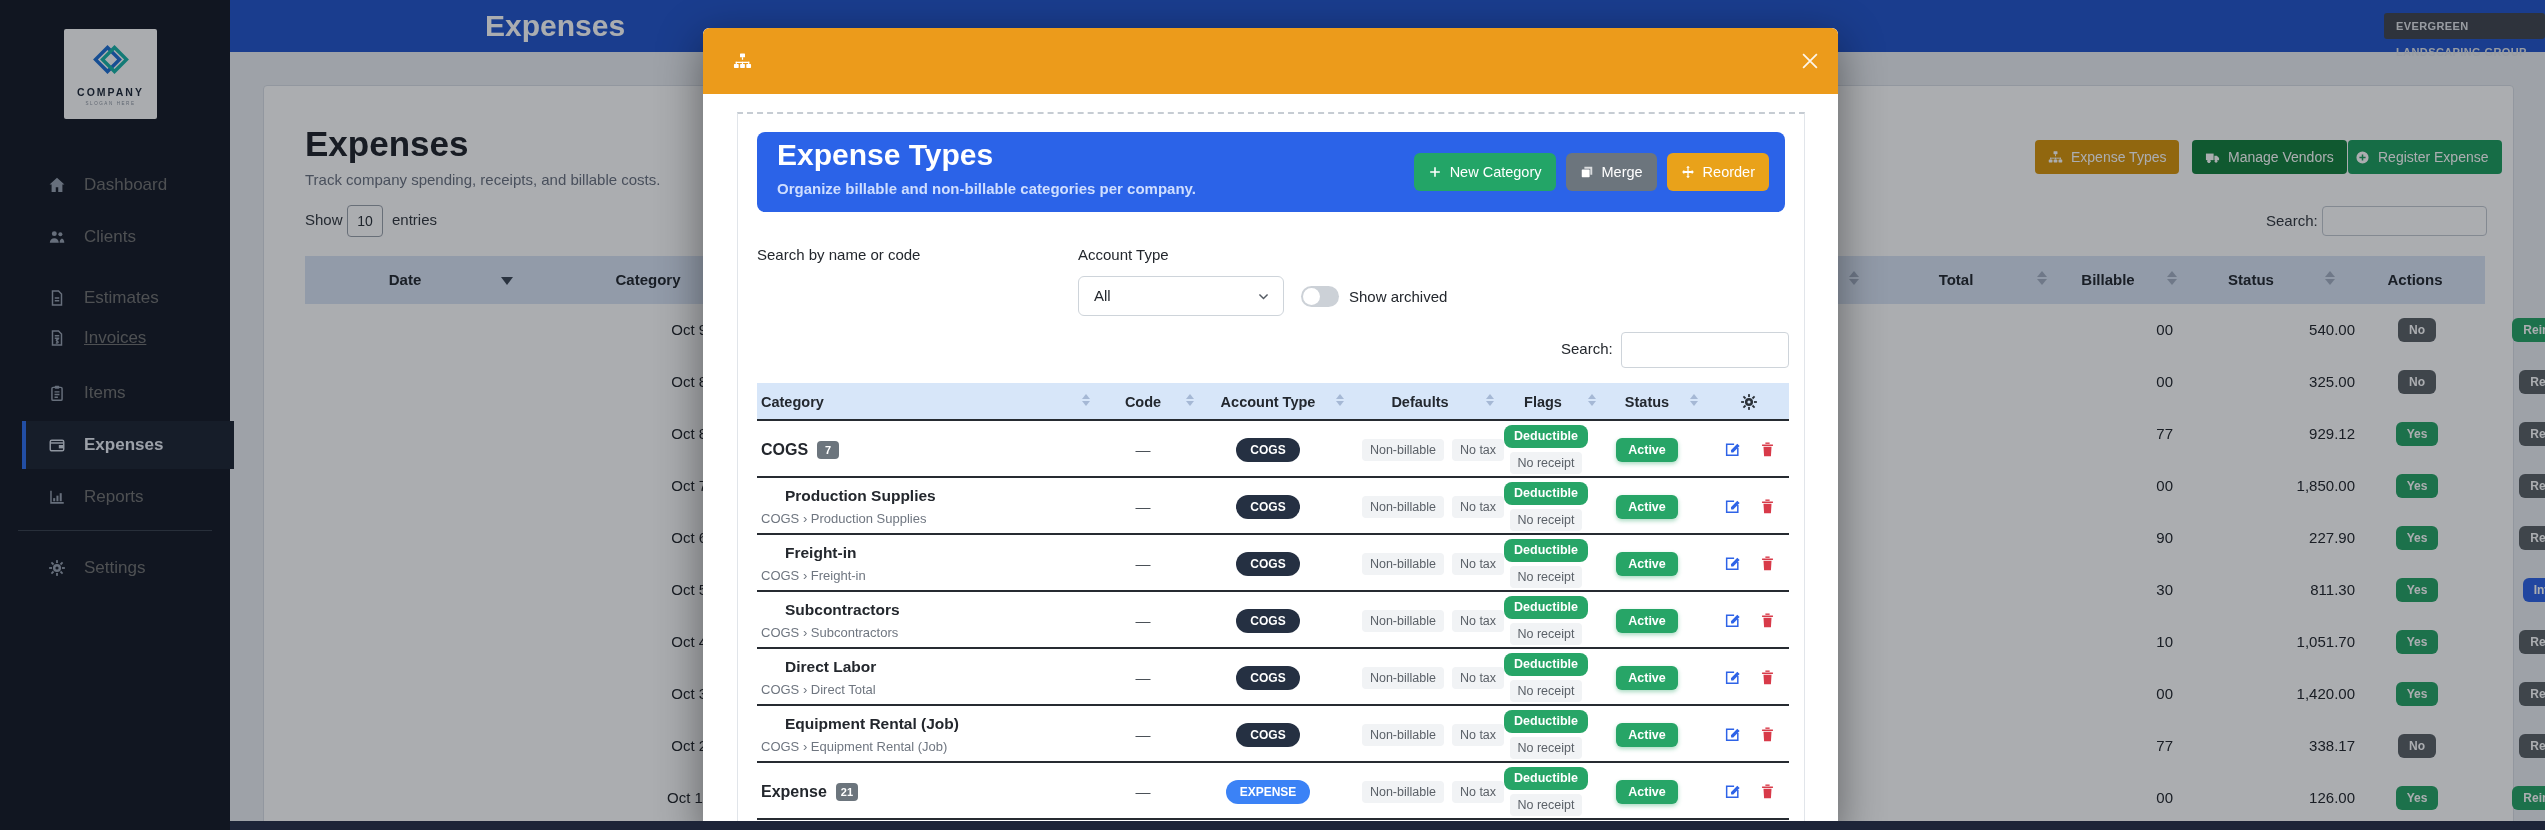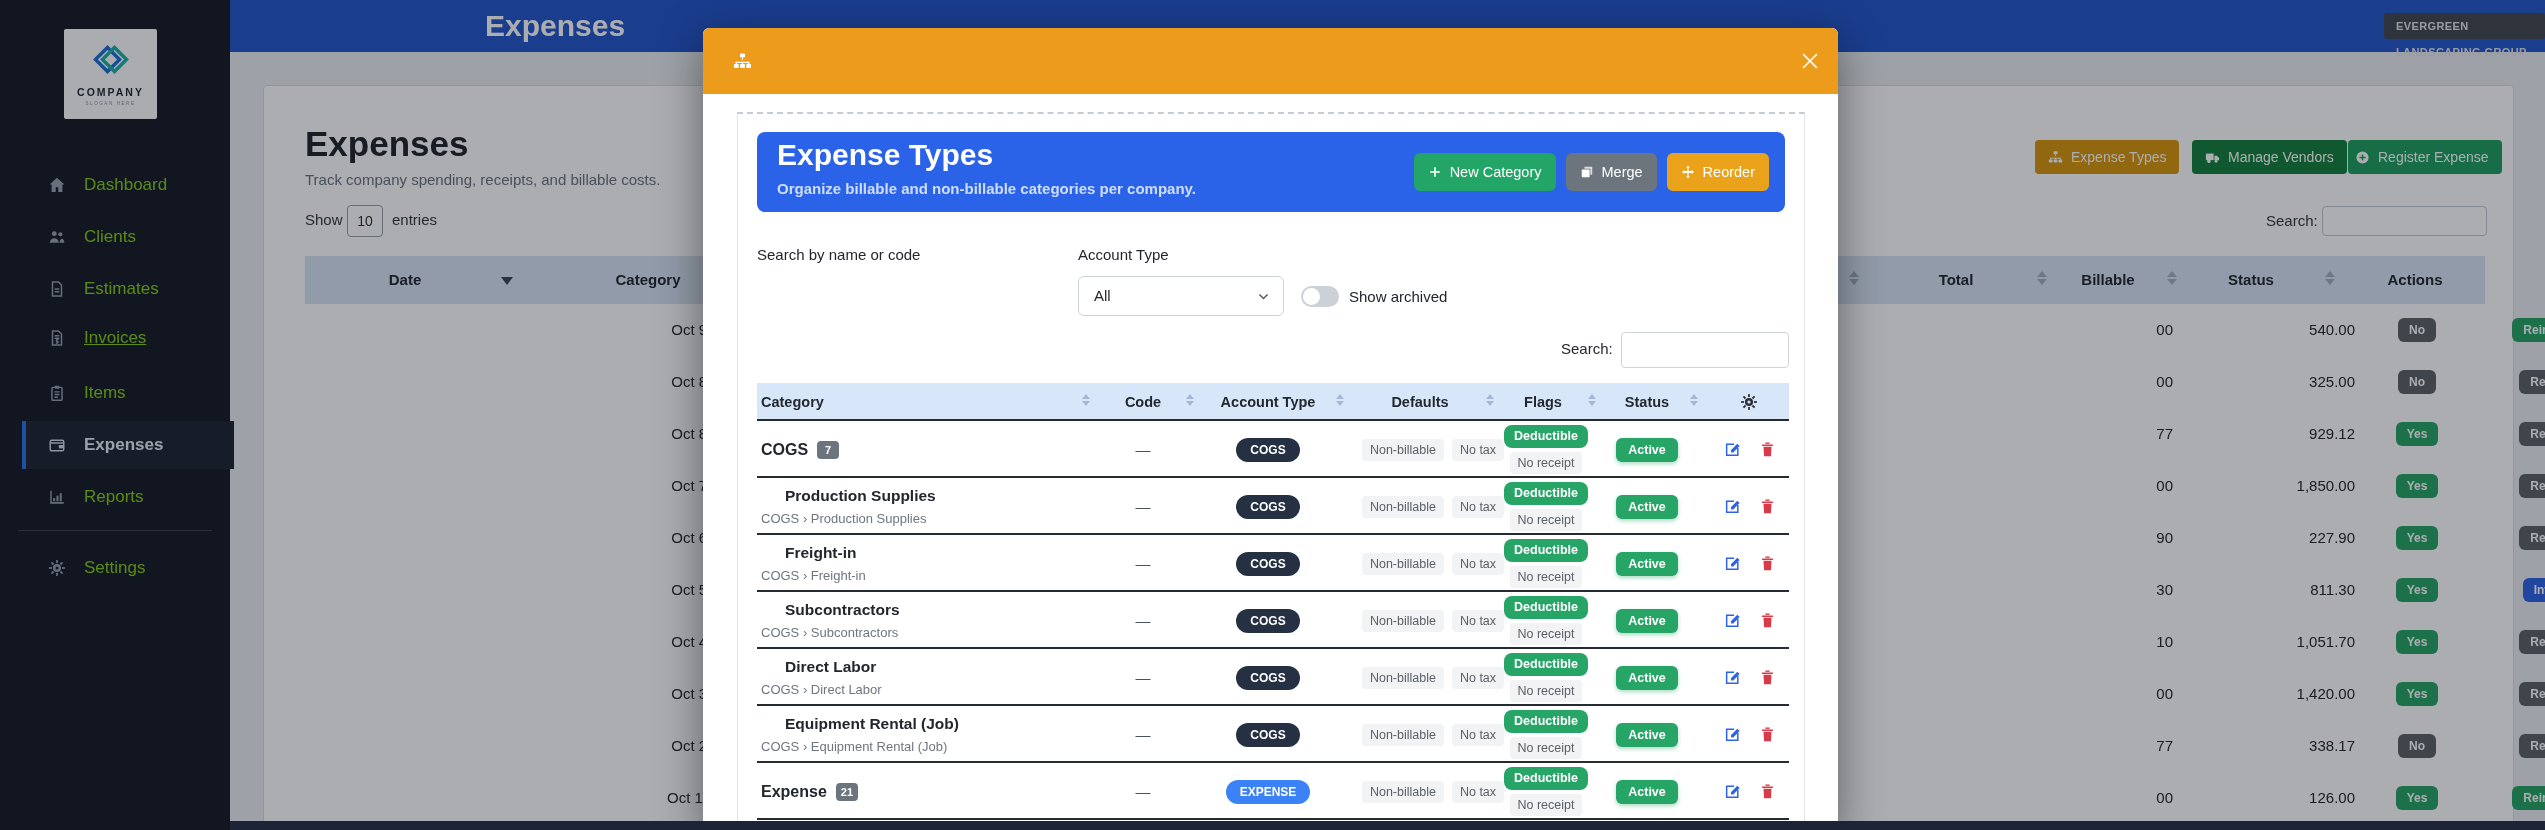--- a/index.html
+++ b/index.html
@@ -6,21 +6,21 @@
   .stage{position:relative;width:2545px;height:830px;overflow:hidden;
          font-family:"Liberation Sans",sans-serif;background:var(--page-bg,#eceff3);}
   .abs{position:absolute;}
   
   .sidebar{left:0;top:0;width:230px;height:830px;background:var(--sidebar-bg,#161b26);}
   .logo-card{left:64px;top:29px;width:93px;height:90px;background:#fdfdfd;border-radius:2px;
              display:flex;flex-direction:column;align-items:center;justify-content:center;gap:3px;}
   .logo-company{font-size:10.5px;font-weight:bold;letter-spacing:2px;color:#1d2736;}
   .logo-tag{font-size:4.5px;letter-spacing:1.6px;color:#8b939f;}
   .side-item{left:22px;width:208px;height:48px;display:flex;align-items:center;gap:18px;
-             color:#84cc16;font-size:17px;cursor:pointer;}
+             color:#737373;font-size:17px;cursor:pointer;}
   .side-item .sicon{width:18px;height:18px;margin-left:26px;color:#98a1b0;flex:0 0 auto;display:flex;}
   .side-item.active{background:#1e2533;border-left:4px solid #2f6fed;color:#e9edf4;font-weight:bold;}
   .side-item.active .sicon{color:#d4dbe6;margin-left:22px;}
   .side-divider{left:18px;width:194px;height:0;border-top:1px solid #39404d;}
   
   .topbar{left:230px;top:0;width:2315px;height:52px;background:var(--topbar,#2356cb);}
   .topbar-title{left:255px;top:0;height:52px;line-height:52px;color:#fff;font-size:30px;font-weight:bold;}
   .welcome{left:1892px;top:0;height:52px;line-height:52px;color:#eef2fb;font-size:15px;}
   .org-badge{left:2154px;top:13px;height:26px;line-height:26px;padding:0 12px;background:#42474f;
              color:#e3e6ea;font-size:11px;font-weight:bold;letter-spacing:.4px;border-radius:3px;}
@@ -148,21 +148,21 @@
           <span class="sicon">
             <svg viewBox="0 0 16 16" fill="currentColor">
               <circle cx="5.6" cy="5" r="2.2"></circle>
               <circle cx="11" cy="5.6" r="1.8"></circle>
               <path d="M1.6 13c0-2.3 1.8-4 4-4s4 1.7 4 4z"></path>
               <path d="M10.3 13c0-1.7.8-3 2-3.6 1.3.4 2.2 1.8 2.2 3.6z"></path>
             </svg>
           </span>
           <span>Clients</span>
         </div>
-        <div class="abs side-item" style="top: 265px;">
+        <div class="abs side-item" style="top: 274px;">
           <span class="sicon">
             <svg viewBox="0 0 16 16" fill="none" stroke="currentColor" stroke-width="1.3">
               <path d="M4 1.8h5.3l2.7 2.7v9.7H4z"></path>
               <path d="M6 8h4M6 10.5h4"></path>
             </svg>
           </span>
           <span>Estimates</span>
         </div>
         <div class="abs side-item" style="top: 314px; text-decoration: underline;">
           <span class="sicon">
@@ -691,21 +691,21 @@
                 <rect x="2.8" y="3.2" width="10.4" height="1.4" rx=".4"></rect>
                 <path d="M4.2 5.4h7.6l-.6 9H4.8z"></path>
               </svg>
             </span>
           </div>
         </div>
         <div class="cat-row" style="top: 621px;">
           <div class="cat-name child">
             <span>Direct Labor</span>
           </div>
-          <div class="cat-sub">COGS › Direct Labor</div>
+          <div class="cat-sub">COGS › Direct Total</div>
           <div class="cat-code">—</div>
           <div class="acct-wrap">
             <span class="acct-pill dark">COGS</span>
           </div>
           <div class="def-wrap">
             <span class="soft-pill">Non-billable</span>
             <span class="soft-pill">No tax</span>
           </div>
           <div class="flag-wrap">
             <span class="flag-ded">Deductible</span>

